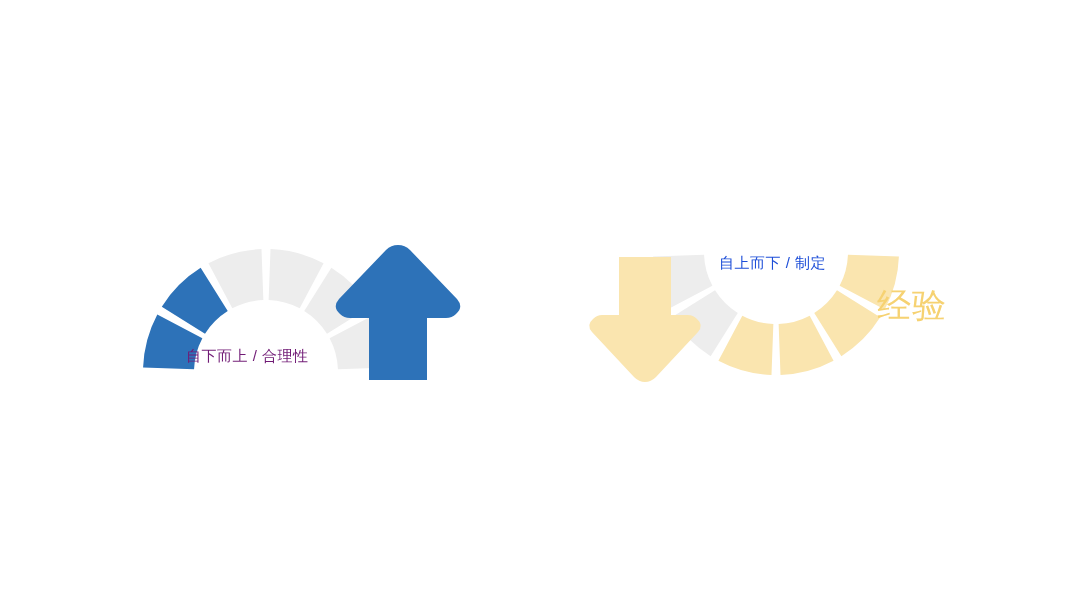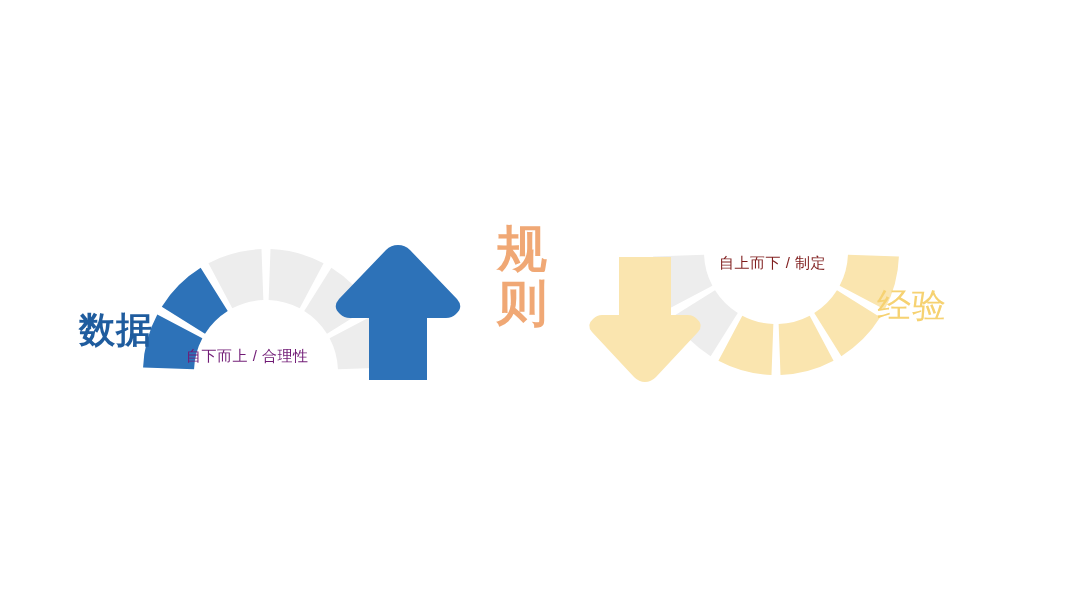--- a/index.html
+++ b/index.html
@@ -60,21 +60,21 @@
     left: 186px;
     top: 348px;
     font-size: 15px;
     color: #701a75;
     letter-spacing: 0.5px;
   }
   #sub-topdown {
     left: 719px;
     top: 255px;
     font-size: 15px;
-    color: #7f1d1d;
+    color: #1d4ed8;
     letter-spacing: 0.5px;
   }
 </style>
 </head>
 <body>
 
 <div id="slide">
 
   <svg id="diagram-svg" viewBox="0 0 1080 601">
 
@@ -129,19 +129,17 @@
                L 671 257
                L 671 315
                L 688 315
                Q 693 315 697 319
                Q 704 325 698 332
                L 656 377
                Q 651 382 645 382 Z"></path>
     </g>
   </svg>
 
-  <div class="txt" id="label-data">数据</div>
   <div class="txt" id="sub-bottomup">自下而上 / 合理性</div>
-  <div class="txt" id="label-rules">规则</div>
   <div class="txt" id="sub-topdown">自上而下 / 制定</div>
   <div class="txt" id="label-experience">经验</div>
 
 </div>
 
 </body></html>

